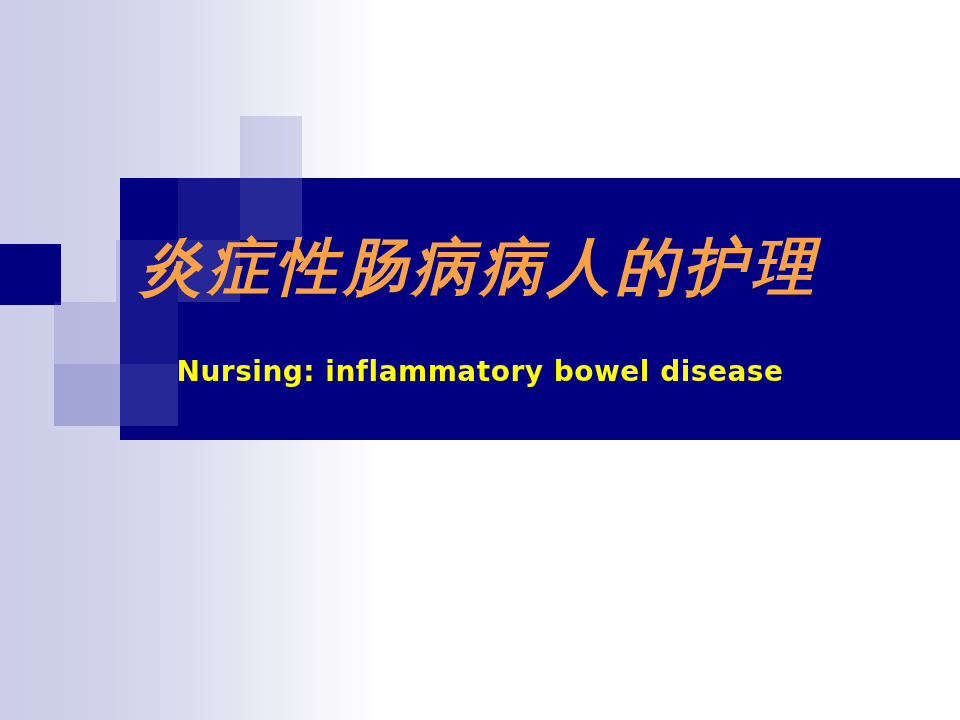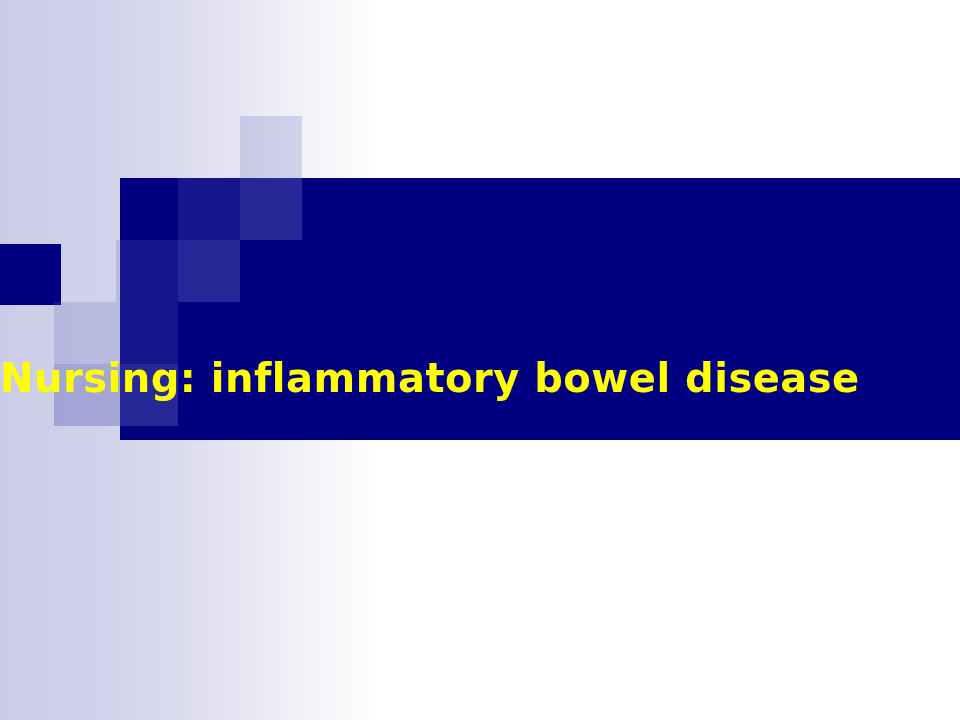--- a/index.html
+++ b/index.html
@@ -83,22 +83,23 @@
     letter-spacing: 6px;
     color: #FAA245;
     white-space: nowrap;
     line-height: 1.0;
   }
   .title-en {
     position: absolute;
     left: 0;
     top: 358px;
     width: 960px;
+    text-align: center;
     font-family: "DejaVu Sans", "Liberation Sans", sans-serif;
-    font-size: 40px;
+    font-size: 28px;
     font-weight: bold;
     letter-spacing: 0.5px;
     color: #FFFF00;
     white-space: nowrap;
     line-height: 1.0;
   }
 </style>
 </head>
 <body>
 
@@ -113,16 +114,17 @@
   <div class="deco soft" style="left:240px; top:116px;"></div>
   <div class="deco soft" style="left:178px; top:178px;"></div>
   <div class="deco mid" style="left:240px; top:178px;"></div>
   <div class="deco soft" style="left:116px; top:240px;"></div>
   <div class="deco mid" style="left:178px; top:240px;"></div>
   <div class="deco soft" style="left:54px;  top:302px;"></div>
   <div class="deco soft" style="left:116px; top:302px;"></div>
   <div class="deco mid" style="left:54px;  top:364px;"></div>
   <div class="deco mid" style="left:116px; top:364px;"></div>
 
+  <div class="title-cn">炎症性肠病病人的护理</div>
 
   <div class="title-en">Nursing: inflammatory bowel disease</div>
 
 </div>
 
 </body></html>

